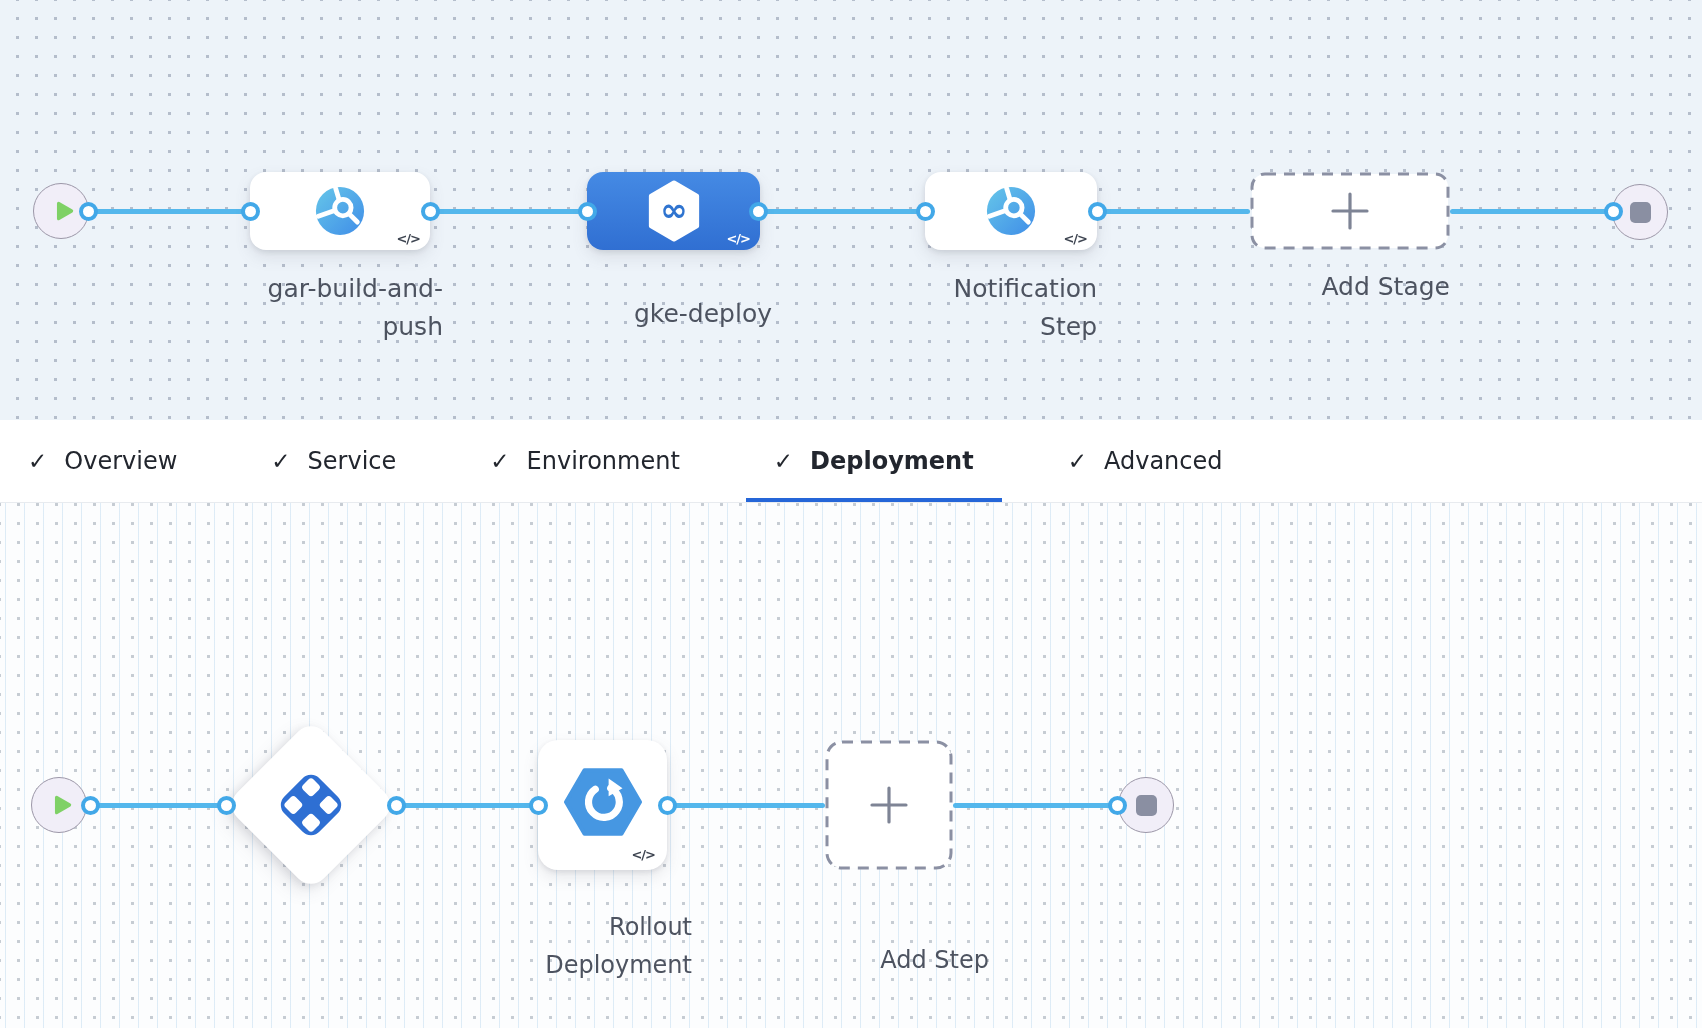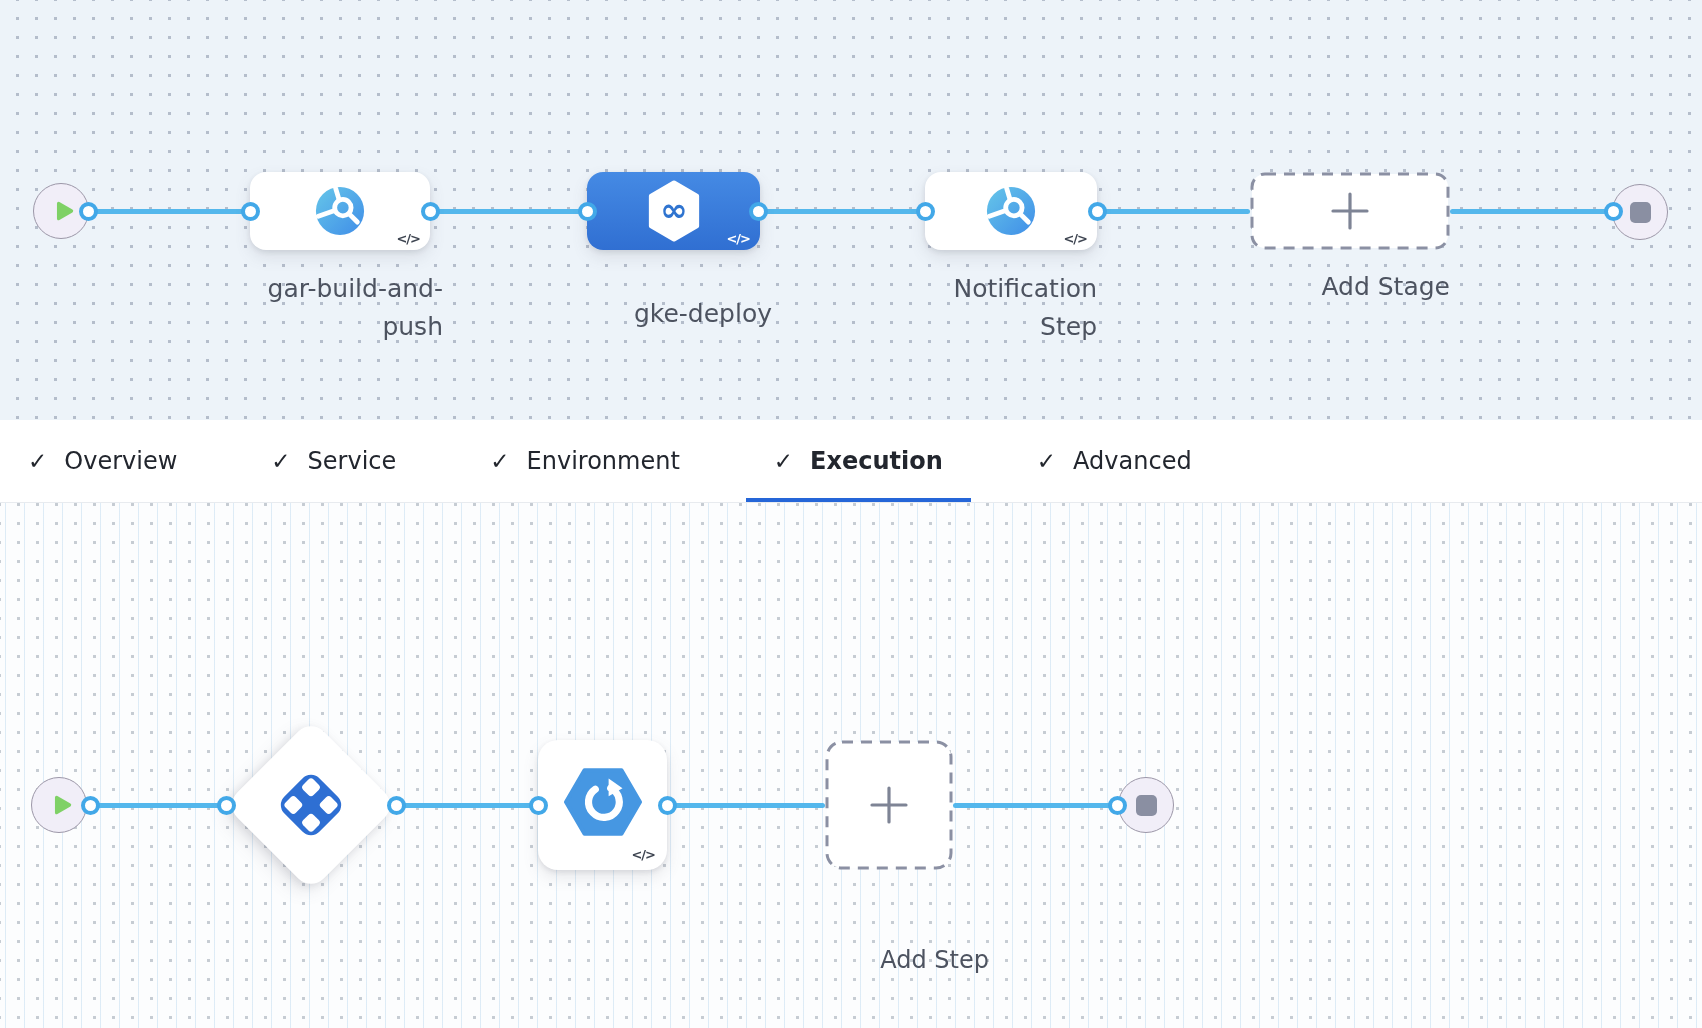--- a/index.html
+++ b/index.html
@@ -179,21 +179,21 @@
     <div class="tab">
       <span class="check">✓</span>
       <span>Service</span>
     </div>
     <div class="tab">
       <span class="check">✓</span>
       <span>Environment</span>
     </div>
     <div class="tab active">
       <span class="check">✓</span>
-      <span>Execution</span>
+      <span>Deployment</span>
     </div>
     <div class="tab">
       <span class="check">✓</span>
       <span>Advanced</span>
     </div>
   </div>
 
   <div class="canvas-bottom">
 
     <div class="edge" style="left:90px;top:300px;width:136px;"></div>
@@ -244,16 +244,17 @@
       <div class="stop-square"></div>
     </div>
 
     <div class="port" style="left:80.5px;top:293px;"></div>
     <div class="port" style="left:216.5px;top:293px;"></div>
     <div class="port" style="left:386.5px;top:293px;"></div>
     <div class="port" style="left:528.5px;top:293px;"></div>
     <div class="port" style="left:657.5px;top:293px;"></div>
     <div class="port" style="left:1107.5px;top:293px;"></div>
 
+    <div class="nlabel small" style="left:512px;top:405px;width:180px;">Rollout Deployment</div>
     <div class="nlabel small" style="left:789px;top:403px;width:200px;margin-top:35px;">Add Step</div>
   </div>
 
 </div>
 
 </body></html>

